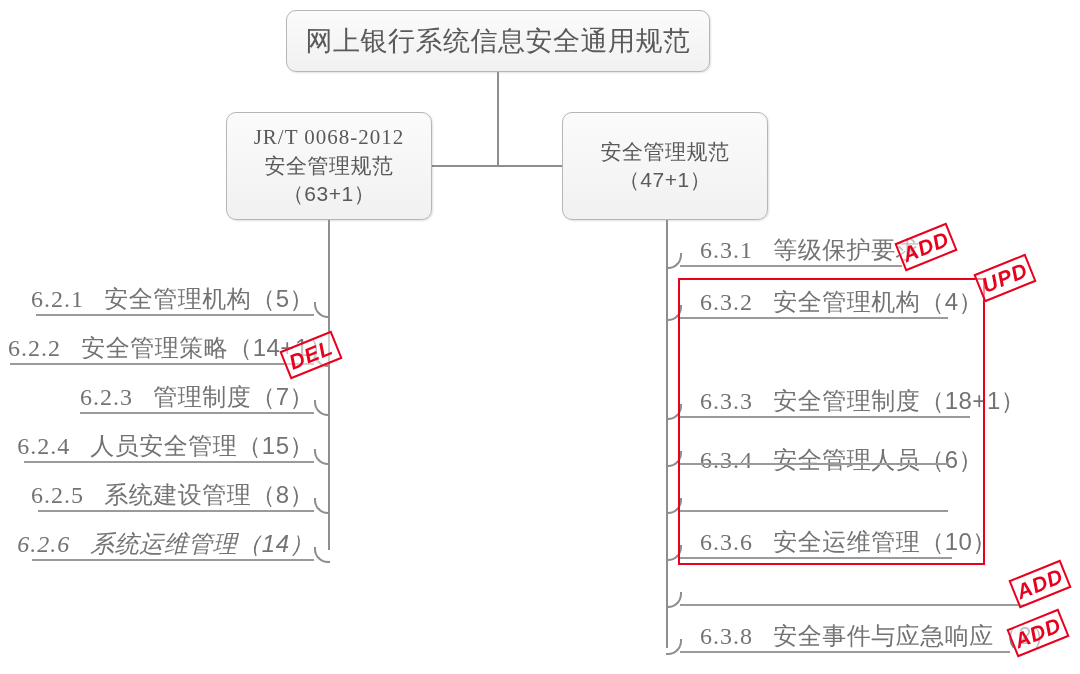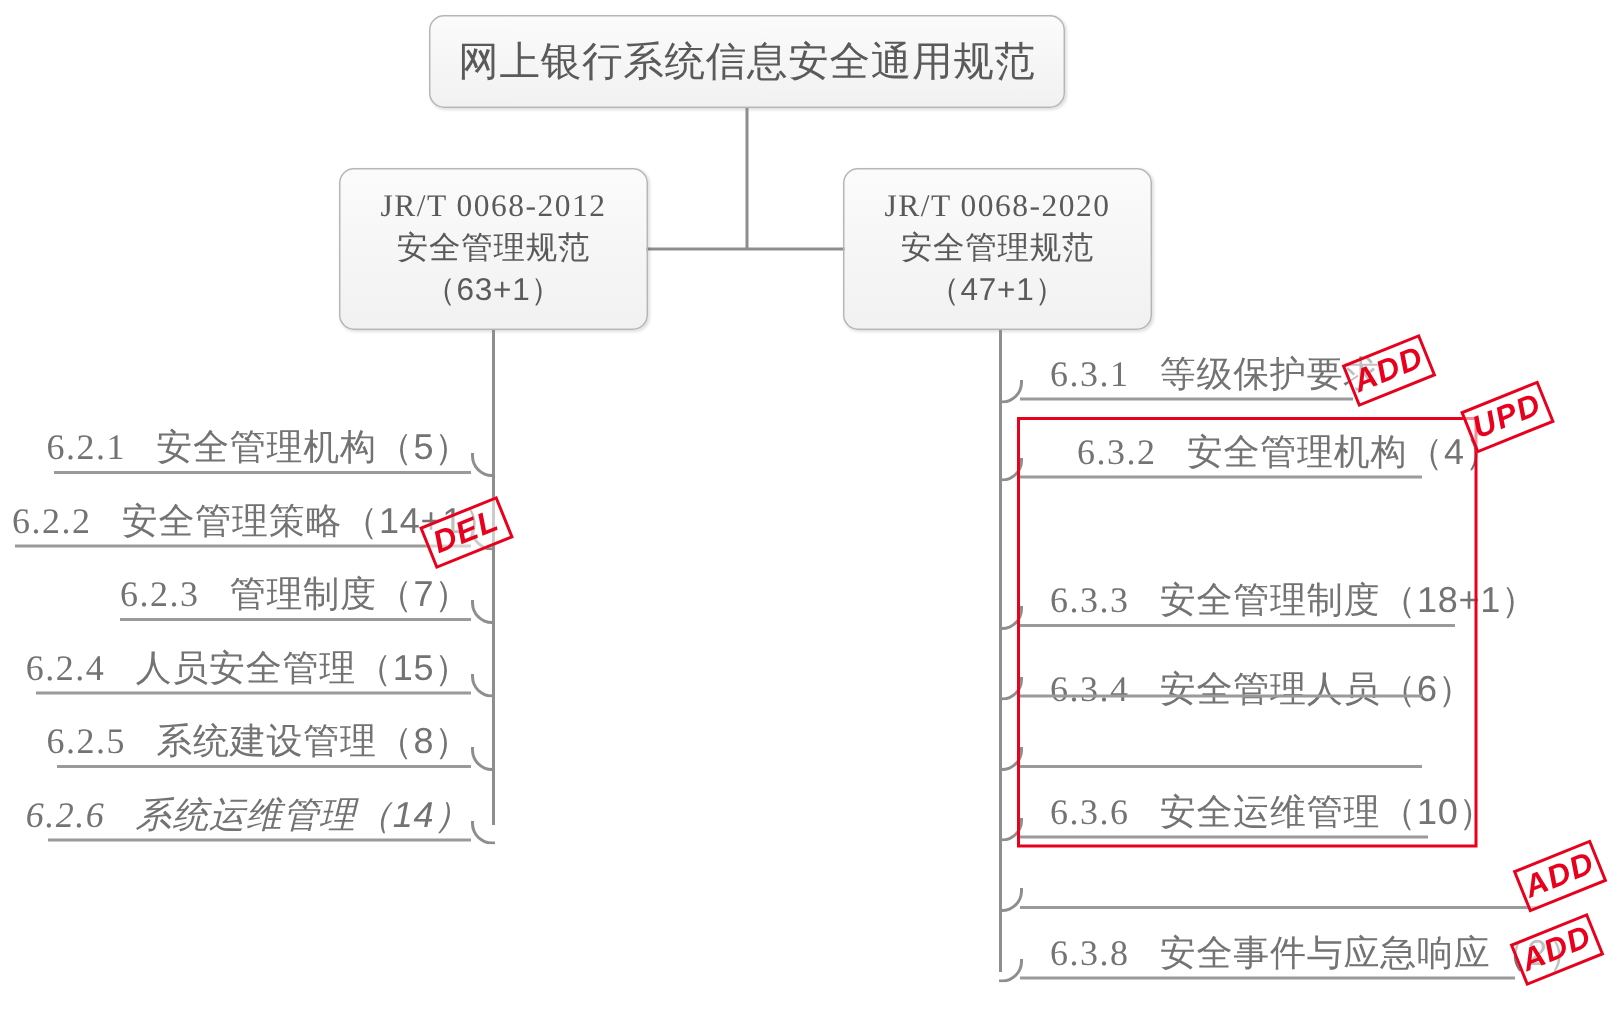--- a/index.html
+++ b/index.html
@@ -104,21 +104,20 @@
   <div class="node std-node" id="node-2012">
     <div>
       <span class="ln ln-code">JR/T 0068-2012</span>
       <span class="ln">安全管理规范</span>
       <span class="ln">（63+1）</span>
     </div>
   </div>
 
   <div class="node std-node" id="node-2020">
     <div>
-      <span class="ln ln-code">JR/T 0068-2020</span>
       <span class="ln">安全管理规范</span>
       <span class="ln">（47+1）</span>
     </div>
   </div>
 
   <div class="vline" style="left:328px;top:220px;height:330px;"></div>
 
   <div class="leaf leaf-left" style="left:8px;top:283px;width:306px;">
     <span class="num">6.2.1 </span>
     <span>安全管理机构（5）</span>
@@ -163,21 +162,21 @@
 
   <div class="vline" style="left:666px;top:220px;height:428px;"></div>
 
   <div class="leaf leaf-right" style="left:700px;top:234px;">
     <span class="num">6.3.1 </span>
     <span>等级保护要求</span>
   </div>
   <div class="underline" style="left:680px;top:265px;width:222px;"></div>
   <div class="elbow elbow-right" style="left:666px;top:253px;"></div>
 
-  <div class="leaf leaf-right" style="left:700px;top:286px;margin-left:18px;">
+  <div class="leaf leaf-right" style="left:700px;top:286px;">
     <span class="num">6.3.2 </span>
     <span>安全管理机构（4）</span>
   </div>
   <div class="underline" style="left:680px;top:317px;width:268px;"></div>
   <div class="elbow elbow-right" style="left:666px;top:305px;"></div>
 
   <div class="leaf leaf-right" style="left:700px;top:385px;">
     <span class="num">6.3.3 </span>
     <span>安全管理制度（18+1）</span>
   </div>

